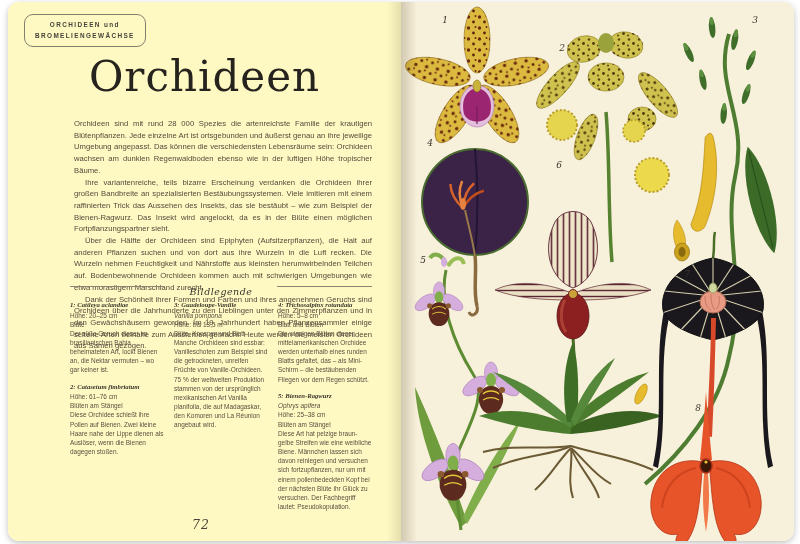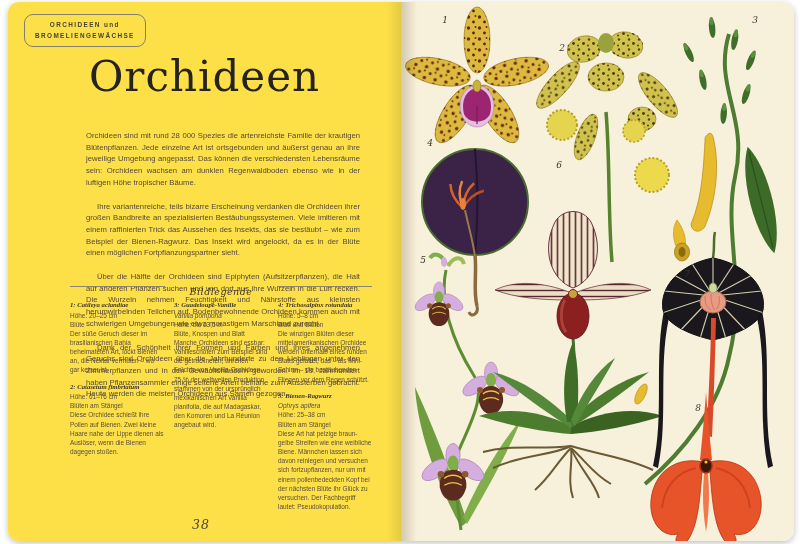--- a/index.html
+++ b/index.html
@@ -1,30 +1,30 @@
 <!DOCTYPE html>
 <html><head>
 <meta charset="utf-8">
 <style>
   html,body{margin:0;padding:0;background:#ffffff;width:800px;height:544px;overflow:hidden;}
   #book{position:absolute;left:8px;top:2px;width:786px;height:539px;border-radius:11px;overflow:hidden;display:flex;box-shadow:0 2px 6px rgba(0,0,0,.25);}
-  #left-page{position:relative;width:393px;height:100%;background:#fde047;}
+  #left-page{position:relative;width:393px;height:100%;background:#fef9c3;}
   #left-page::after{content:"";position:absolute;top:0;right:0;width:14px;height:100%;
     background:linear-gradient(to right, rgba(80,60,30,0), rgba(80,60,30,.14));}
   #right-page{position:relative;width:393px;height:100%;background:#f7f0da;}
   #right-page::before{content:"";position:absolute;top:0;left:0;width:16px;height:100%;z-index:5;pointer-events:none;
     background:linear-gradient(to right, rgba(80,60,30,.22), rgba(80,60,30,0));}
   .badge{position:absolute;top:12px;left:16px;border:1px solid #84806f;border-radius:9px;
     padding:5px 10px 4px 10px;text-align:center;color:#45433a;
     font-family:"Liberation Sans",sans-serif;font-size:6.4px;font-weight:bold;letter-spacing:1.4px;line-height:1.7;}
   h1.title{margin:0;position:absolute;top:50px;left:0;width:100%;text-align:center;
     font-family:"DejaVu Serif",serif;font-weight:normal;font-size:42px;color:#26231f;letter-spacing:1px;}
   .intro{position:absolute;top:116px;left:66px;width:298px;
     font-family:"Liberation Sans",sans-serif;font-size:7.7px;line-height:1.52;color:#56493b;text-align:justify;}
-  .intro p{margin:12px;}
+  .intro p{margin:0;}
   .intro p + p{text-indent:11px;}
   .legend-head{position:absolute;top:284px;left:62px;width:302px;display:flex;align-items:flex-start;gap:25px;}
   .legend-head .rule{flex:1;height:1px;background:#8a8574;}
   .legend-head .word{font-family:"DejaVu Serif",serif;font-style:italic;font-size:9.5px;color:#3a352c;letter-spacing:.5px;}
   .legend{position:absolute;top:298px;left:62px;width:302px;height:212px;overflow:hidden;
     column-count:3;column-gap:10px;column-fill:auto;
     font-family:"Liberation Sans",sans-serif;font-size:6.45px;line-height:1.42;color:#5a4e3f;}
   .li{margin:0 0 7px 0;break-inside:avoid-column;}
   .li .hd{font-family:"Liberation Serif",serif;font-weight:bold;font-style:italic;font-size:6.7px;color:#3c362c;margin-bottom:1px;}
   .li .lat{font-style:italic;}
@@ -93,21 +93,21 @@
       <div class="li">
         <div class="hd"><span>5:</span> <span>Bienen-Ragwurz</span></div>
         <div class="lat">Ophrys apifera</div>
         <div class="meta">Höhe: 25–38 cm
 Blüten am Stängel</div>
         <div>Diese Art hat pelzige braun-gelbe Streifen wie eine weibliche Biene. Männchen lassen sich davon reinlegen und versuchen sich fortzupflanzen, nur um mit einem pollenbedeckten Kopf bei der nächsten Blüte ihr Glück zu versuchen. Der Fachbegriff lautet: Pseudokopulation.</div>
       </div>
 
     </div>
 
-    <div class="pagenum">38</div>
+    <div class="pagenum">72</div>
   </div>
 
   <div id="right-page">
     <svg width="393" height="539" viewBox="0 0 393 539" preserveAspectRatio="none">
       <defs>
         <pattern id="spotsP" patternUnits="userSpaceOnUse" width="11" height="11">
           <circle cx="2.5" cy="3" r="1.7" fill="#6a2a0e"></circle>
           <circle cx="7.5" cy="8" r="1.4" fill="#5c230c"></circle>
           <circle cx="9.5" cy="2" r="1" fill="#6a2a0e"></circle>
         </pattern>

